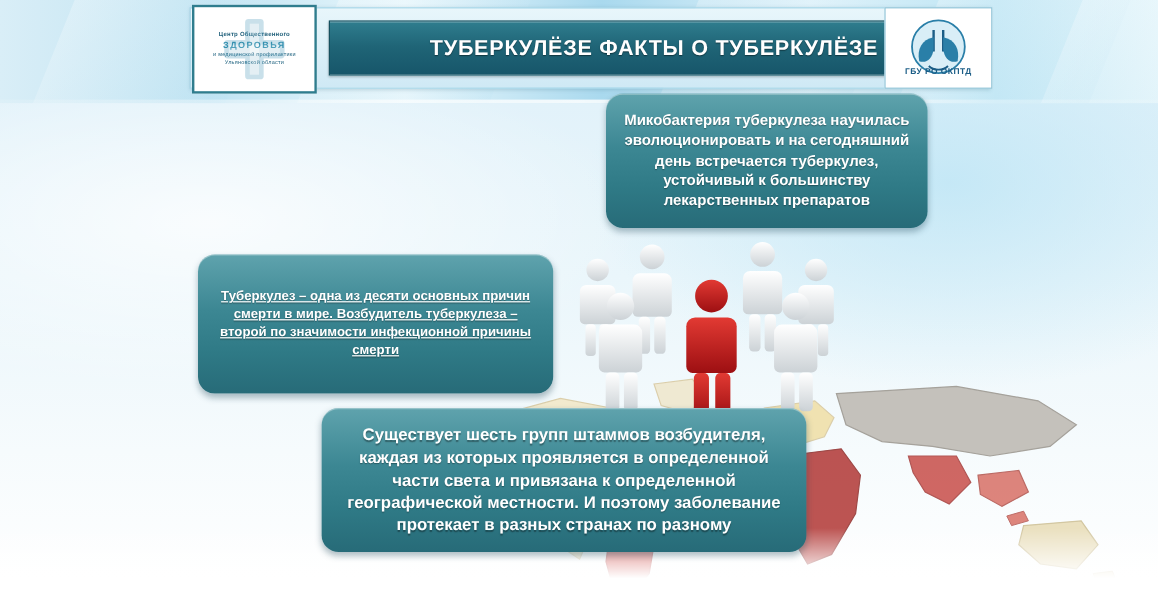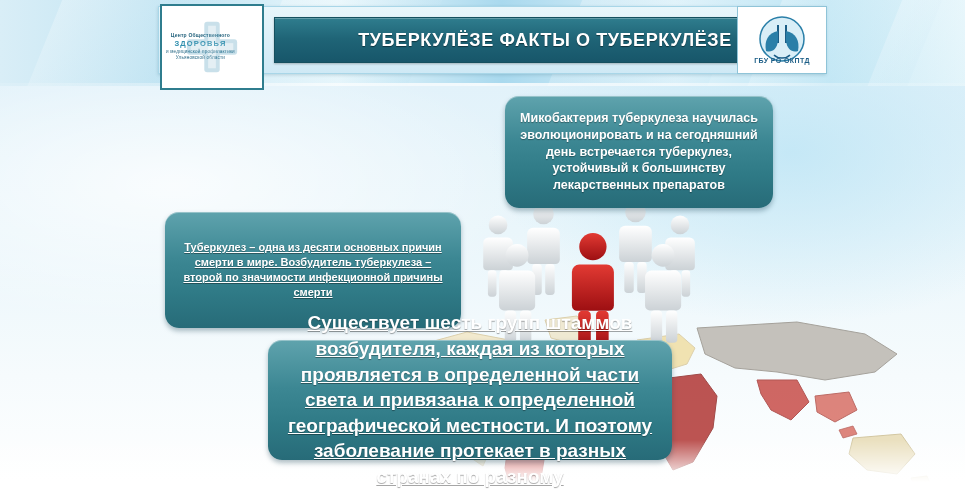--- a/index.html
+++ b/index.html
@@ -109,27 +109,27 @@
     text-shadow: 0 1px 1px rgba(0,0,0,.45);
     white-space: nowrap;
   }
 
   
   .logo-left {
     position: absolute;
     left: 160px;
     top: 4px;
     width: 104px;
-    height: 86px;
+    height: 74px;
     background: #ffffff;
     border: 2px solid #2f7d8e;
     box-sizing: border-box;
     display: flex;
     align-items: center;
-    justify-content: flex-start;
+    justify-content: center;
   }
   .logo-left-text {
     text-align: center;
     font-size: 4.6px;
     line-height: 1.35;
     color: #2a6a86;
     letter-spacing: .2px;
     padding: 0 4px;
   }
   .logo-left-text .l1 { font-weight: bold; font-size: 5px; color:#1f5f7a; }
@@ -179,23 +179,23 @@
     align-items: center;
     justify-content: center;
     padding: 8px 14px;
     box-sizing: border-box;
     line-height: 1.35;
     text-shadow: 0 1px 1px rgba(0,0,0,.35);
   }
   .box p { margin: 0; }
 
   #box-who   { left: 165px; top: 100px;  width: 280px; height: 92px;  font-size: 12.5px; }
-  #box-evol  { left: 505px; top: 78px;   width: 268px; height: 112px; font-size: 12.5px; margin-top: 18px; }
+  #box-evol  { left: 505px; top: 78px;   width: 268px; height: 112px; font-size: 12.5px; }
   #box-death { left: 165px; top: 212px;  width: 296px; height: 116px; font-size: 11px; text-decoration: underline; }
-  #box-strain{ left: 268px; top: 340px;  width: 404px; height: 120px; font-size: 19px; text-decoration: underline; }
+  #box-strain{ left: 268px; top: 340px;  width: 404px; height: 120px; font-size: 14px; }
 
   
   .people {
     position: absolute;
     left: 470px;
     top: 196px;
     width: 250px;
     height: 150px;
   }
 </style>

